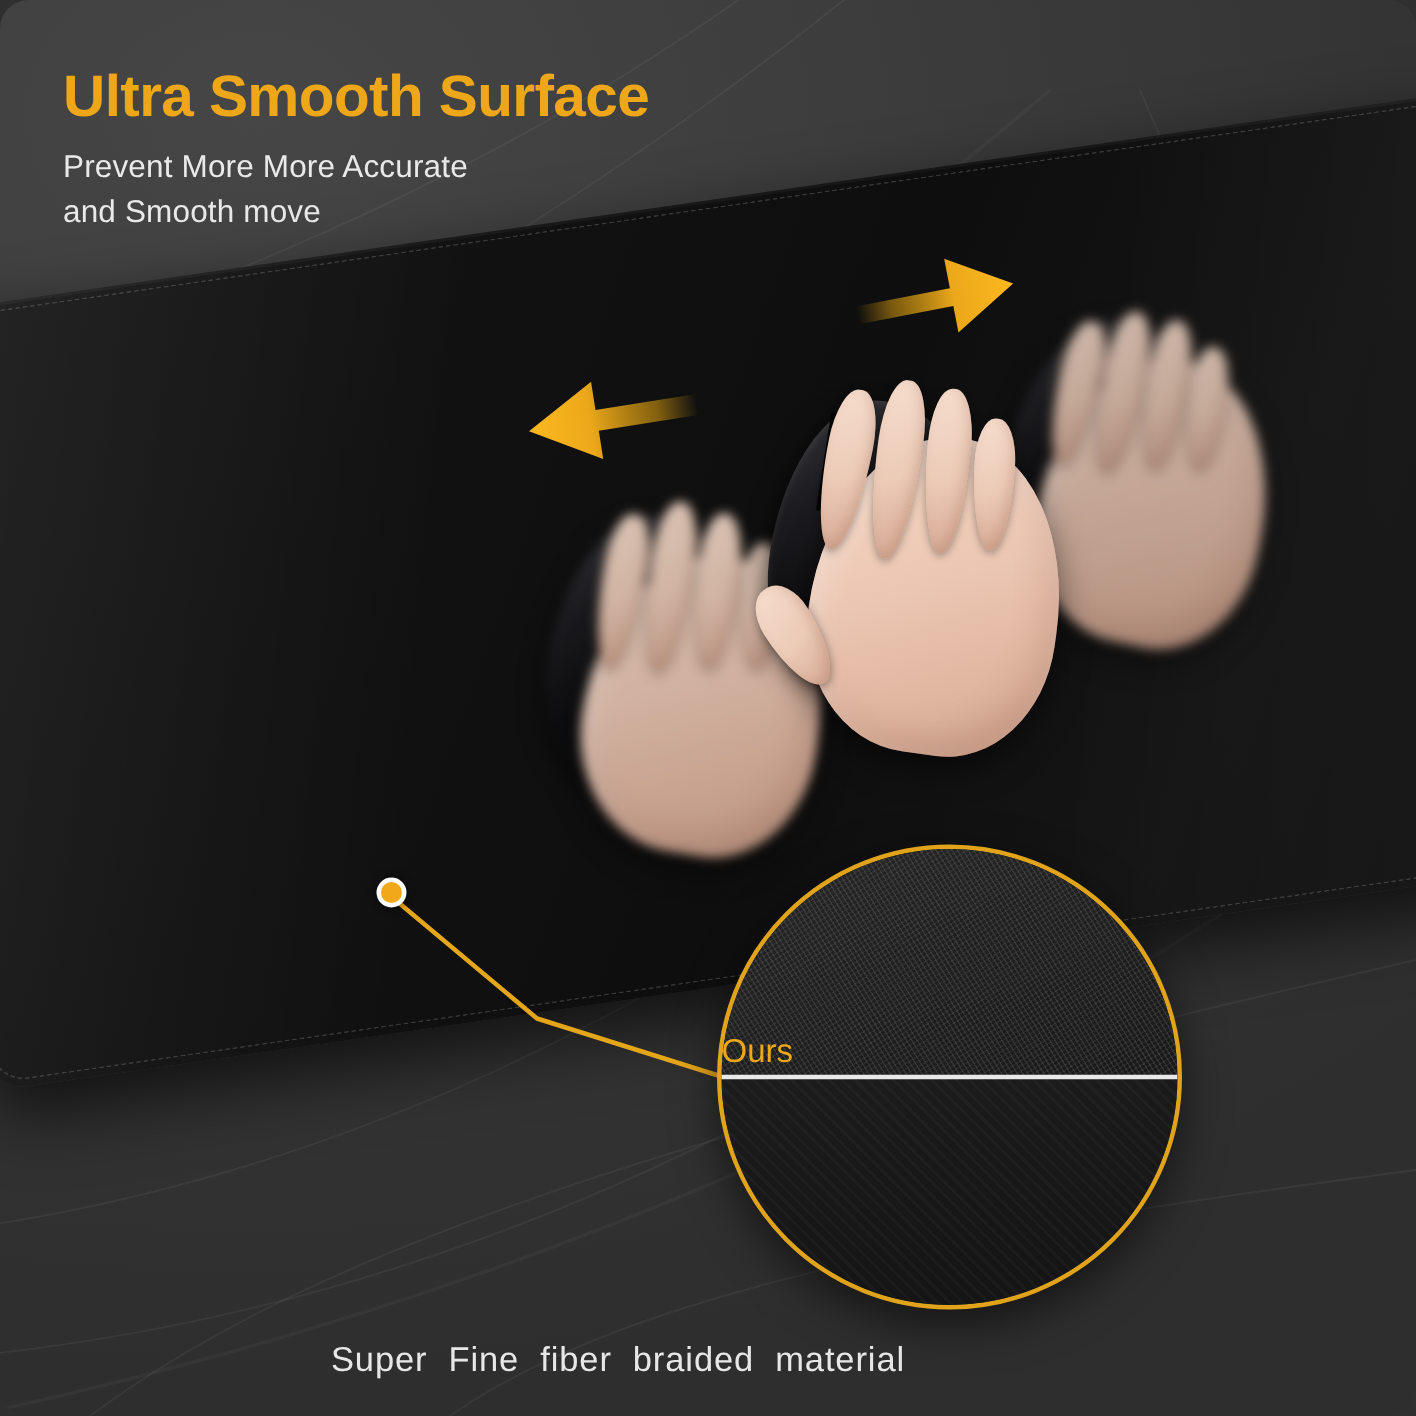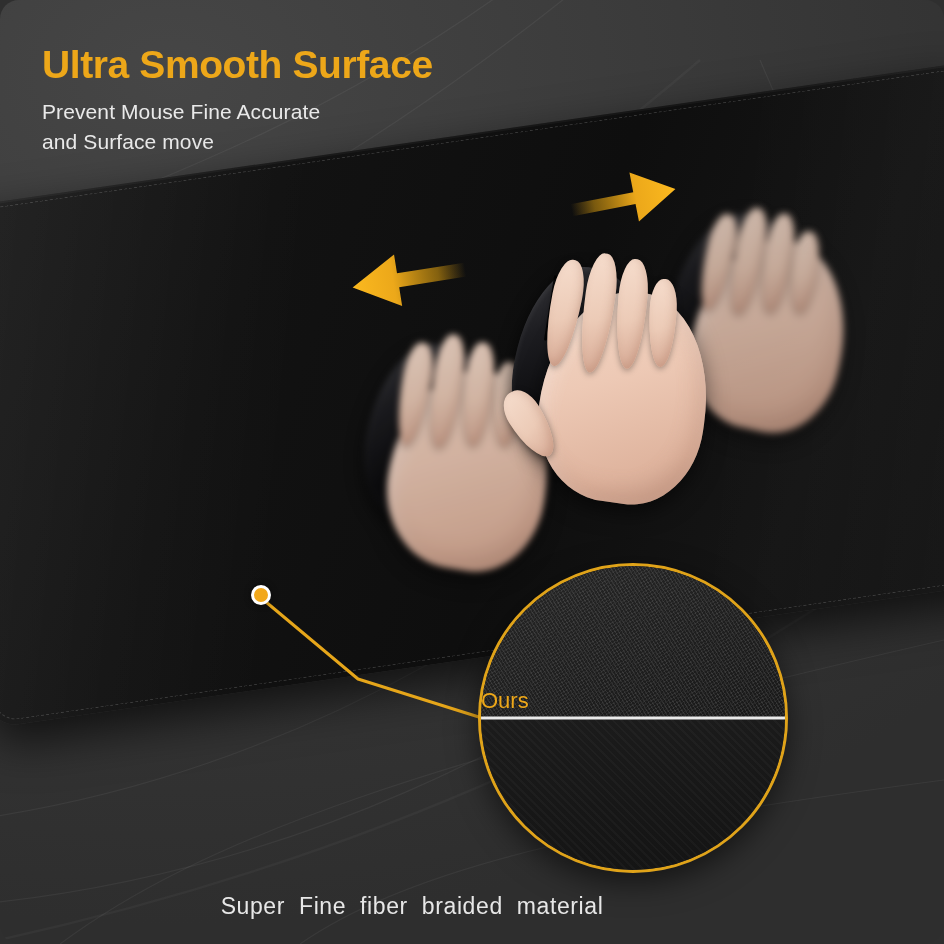--- a/index.html
+++ b/index.html
@@ -109,22 +109,22 @@
       <path d="M760,60 C820,200 880,330 944,430"></path>
     </g>
     <g fill="none" stroke="rgba(255,255,255,0.035)" stroke-width="2.4">
       <path d="M-20,430 C220,380 420,300 700,60"></path>
       <path d="M-20,944 C280,880 620,760 944,520"></path>
     </g>
   </svg>
 
   <div class="headline">Ultra Smooth Surface</div>
   <div class="sub">
-    <div>Prevent Mouse Fine Accurate</div>
-    <div>and Surface move</div>
+    <div>Prevent More More Accurate</div>
+    <div>and Smooth move</div>
   </div>
 
   <div class="pad-wrap">
     <div class="pad"></div>
     <div class="pad-stitch"></div>
     <div class="pad-sheen"></div>
   </div>
 
   <div class="arrow" style="left:568px;top:166px;">
     <svg width="112" height="62" viewBox="0 0 112 62" style="transform:rotate(-11deg);">

